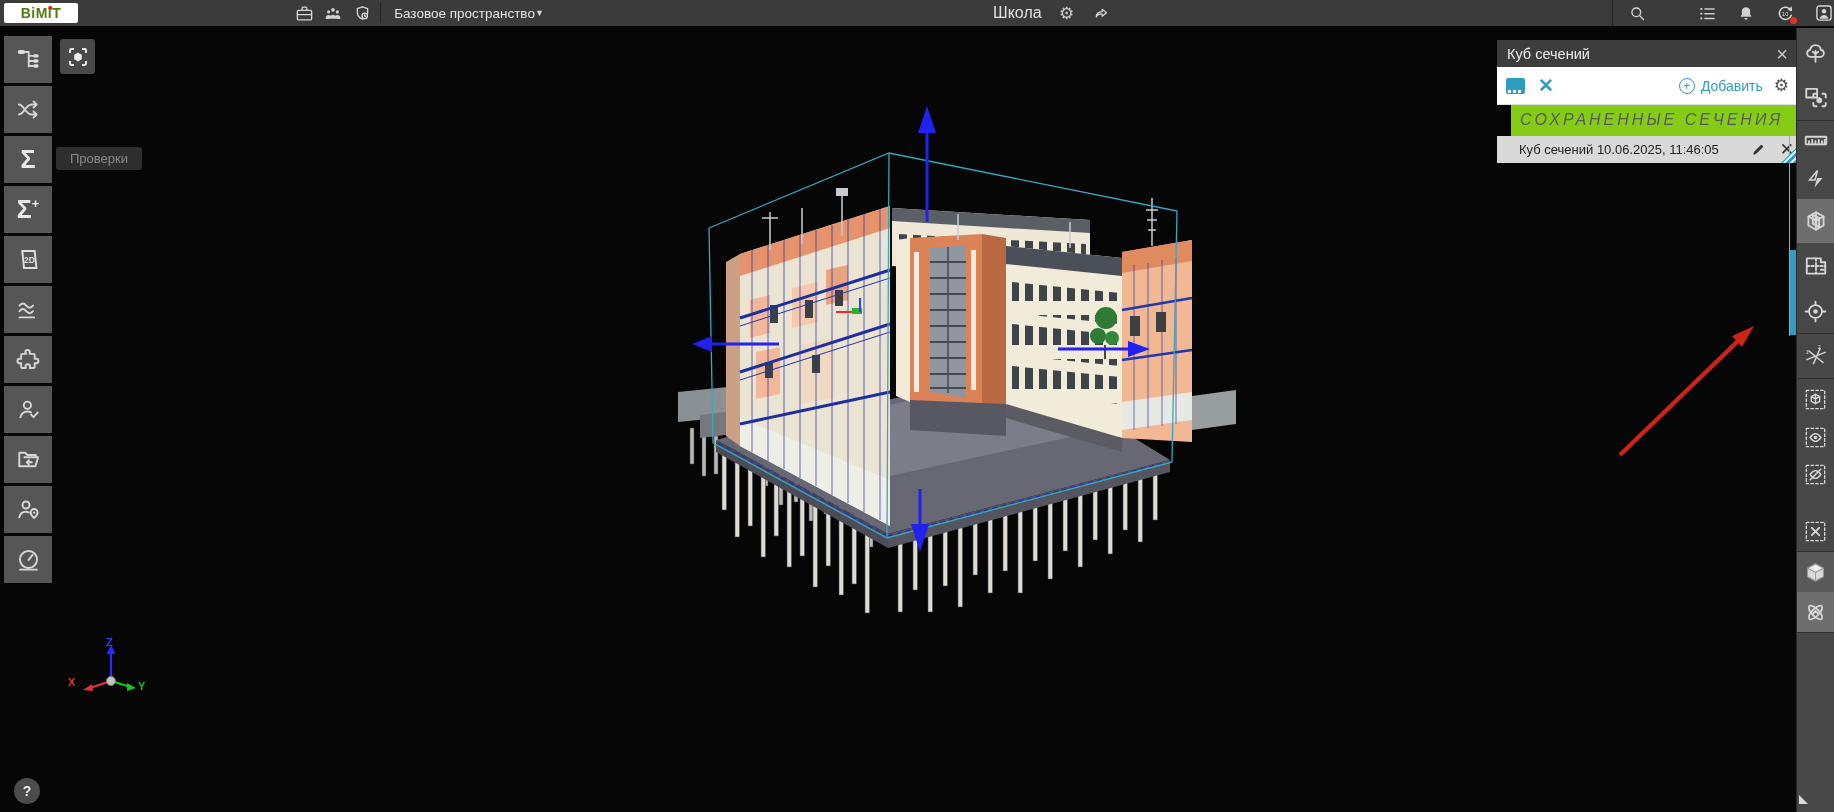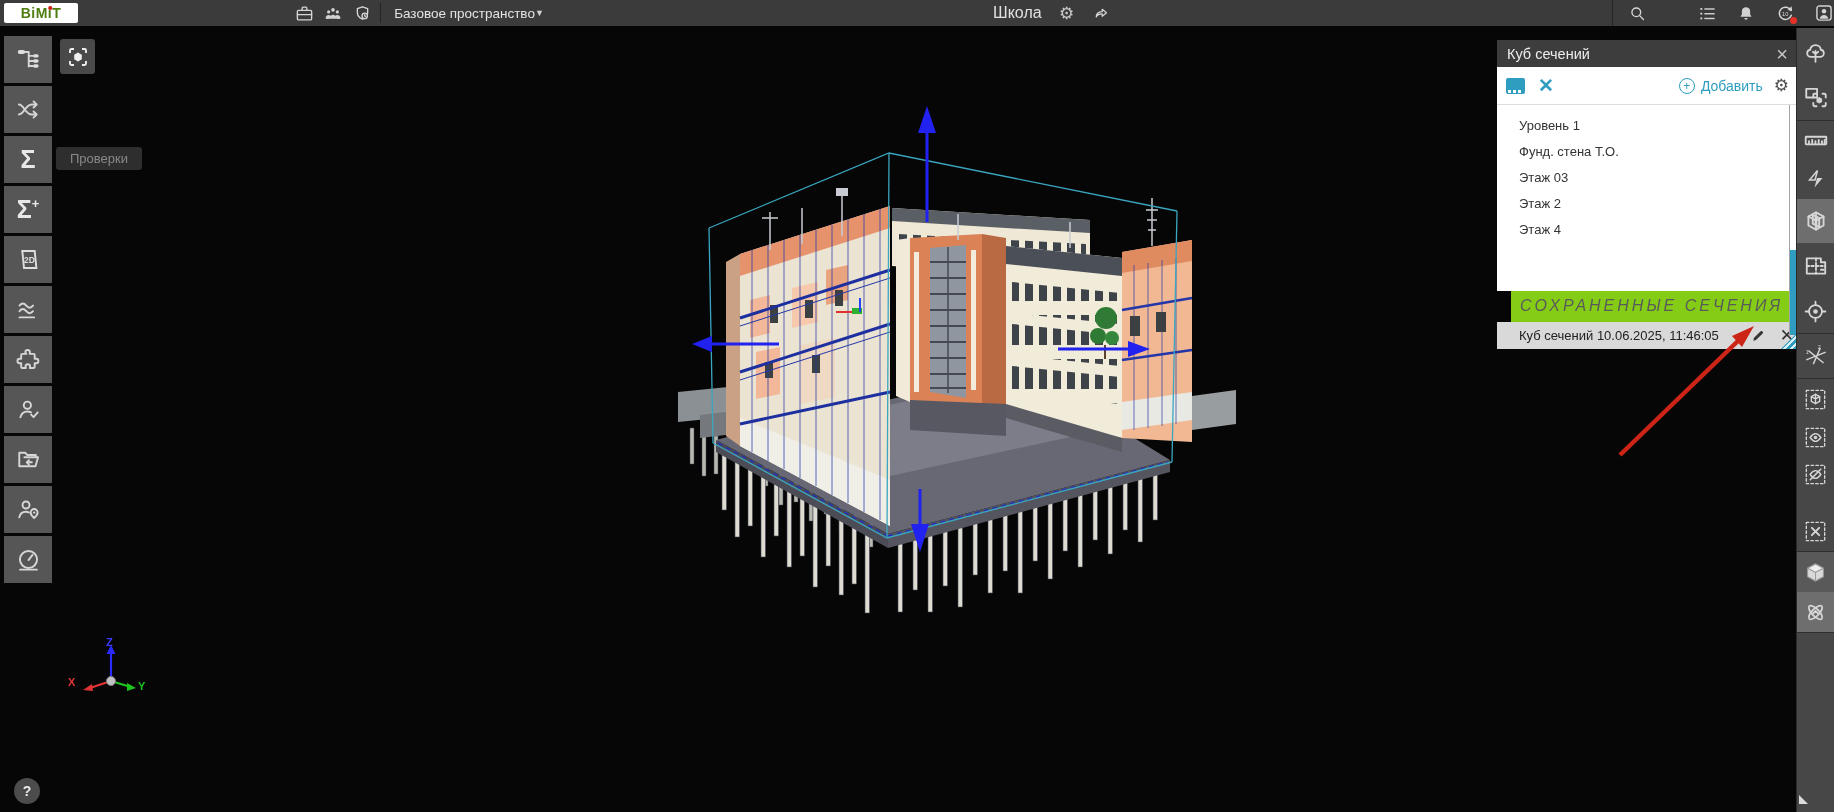--- a/index.html
+++ b/index.html
@@ -469,27 +469,20 @@
     </div>
     <div class="p-tools">
       <span class="cube-ico"></span>
       <span class="x-ico">✕</span>
       <span class="add">
         <span class="plus-circle">+</span>
         <span>Добавить</span>
       </span>
       <span class="p-gear">⚙</span>
     </div>
-    <div class="p-list">
-      <div class="p-row">Уровень 1</div>
-      <div class="p-row">Фунд. стена Т.О.</div>
-      <div class="p-row">Этаж 03</div>
-      <div class="p-row">Этаж 2</div>
-      <div class="p-row">Этаж 4</div>
-    </div>
     <div class="saved-h">СОХРАНЕННЫЕ СЕЧЕНИЯ</div>
     <div class="saved-row">
       <span>Куб сечений 10.06.2025, 11:46:05</span>
       <span class="saved-actions">
         <svg width="14" height="14" viewBox="0 0 24 24">
             <path d="M4 20l1-4.5L16.5 4a1.8 1.8 0 0 1 2.6 0l.9.9a1.8 1.8 0 0 1 0 2.6L8.5 19z" fill="#333"></path>
           </svg>
         <span class="saved-x">✕</span>
       </span>
     </div>

